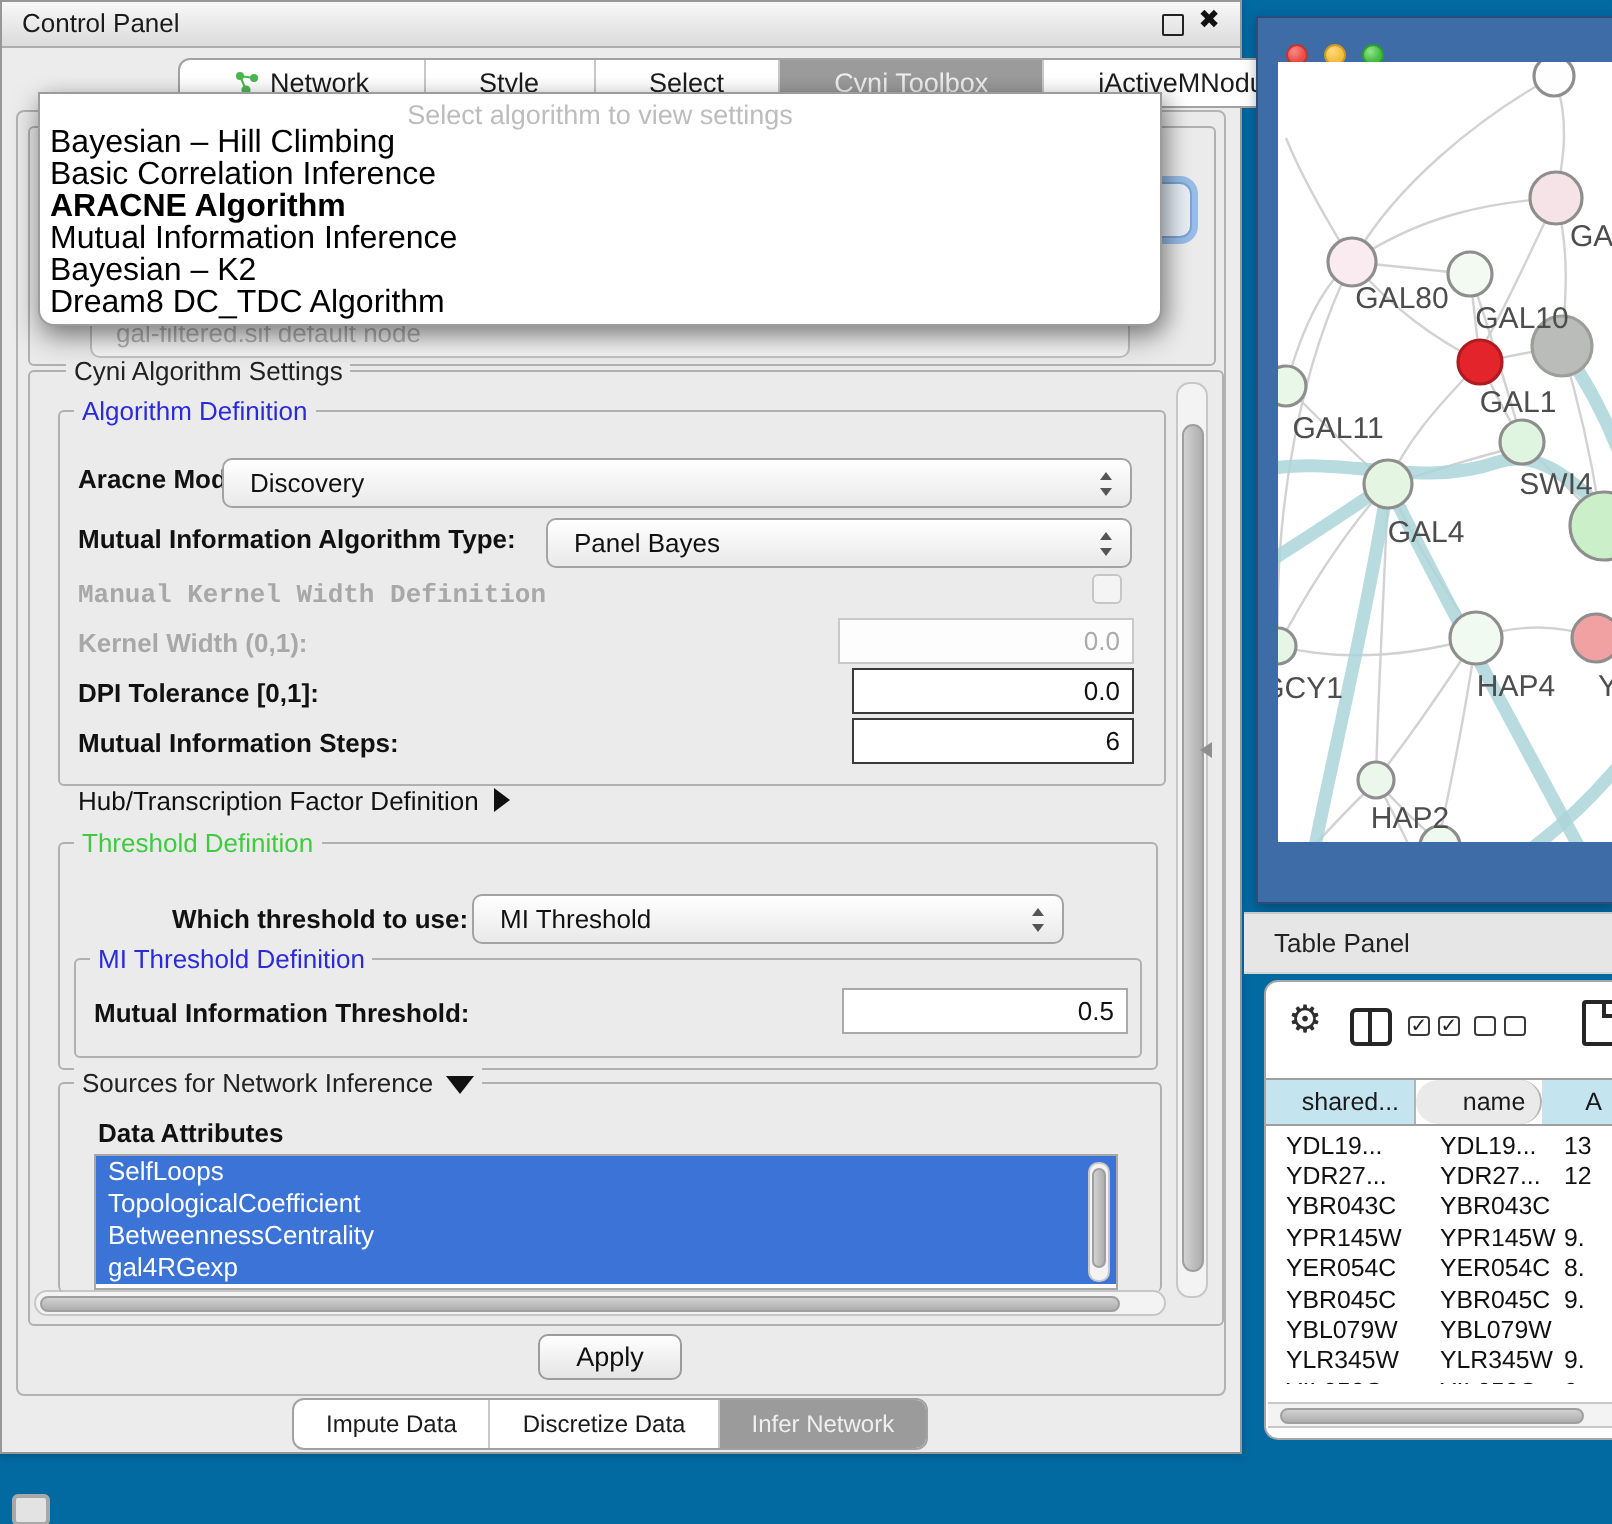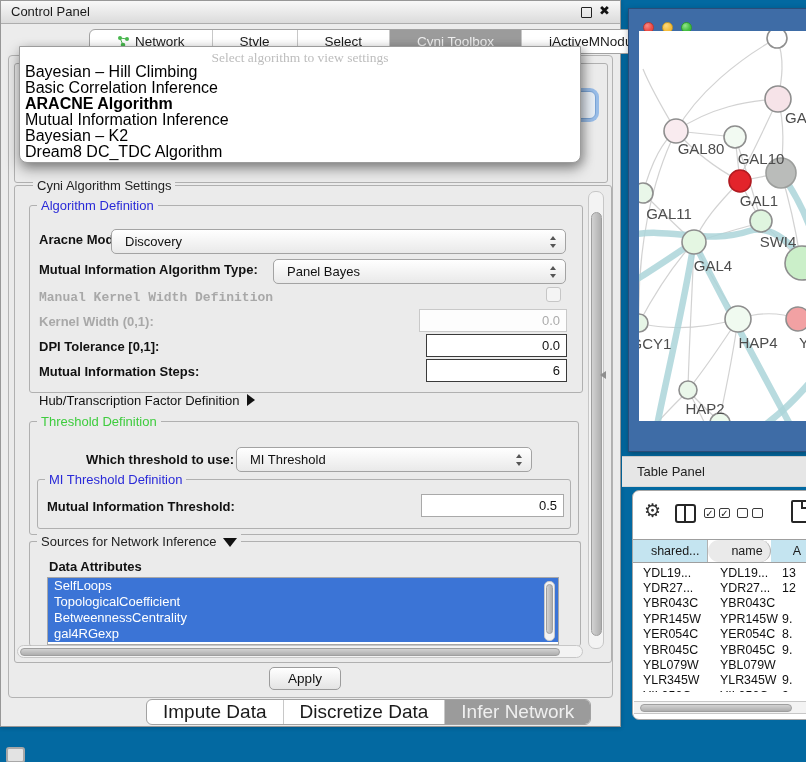--- a/index.html
+++ b/index.html
@@ -53,21 +53,21 @@
   .tfield.dis{border:1px solid #C9C9C9;color:#ABABAB;background:#FDFDFD;}
 
   .checkbox{position:absolute;width:15px;height:15px;border:1.5px solid #C6C6C6;border-radius:3px;
       background:#F4F4F4;box-sizing:border-box;}
 
   
   .popup{position:absolute;left:18px;top:45px;width:560px;height:115px;background:#FFF;
       border:1px solid #9C9C9C;border-radius:0 0 8px 8px;z-index:60;
       box-shadow:0 6px 14px rgba(0,0,0,.38),4px 2px 10px rgba(0,0,0,.18);}
   .popup-placeholder{position:absolute;top:3px;left:0;width:100%;text-align:center;
-      font-size:13.5px;color:#BDBDBD;font-family:Liberation Serif, serif;}
+      font-size:13.5px;color:#BDBDBD;}
   .popup-items{position:absolute;top:17px;left:0;width:100%;}
   .popup-item{height:16px;line-height:16px;font-size:16px;color:#000;padding-left:5px;white-space:nowrap;}
   .popup-item.bold{font-weight:bold;}
 
   
   .focus-combo{position:absolute;left:44px;top:90px;width:549px;height:26px;border-radius:6px;
       background:#E6EDF5;border:1px solid #7AA4D6;box-shadow:0 0 0 3px rgba(96,156,229,.6);z-index:5;}
   .dis-combo{position:absolute;left:44px;top:152px;width:520px;height:26px;border:1px solid #C2C2C2;
       border-radius:5px;background:#F6F6F6;color:#B3B3B3;font-size:13px;display:flex;align-items:center;
       padding-left:12px;box-sizing:border-box;z-index:4;}
@@ -83,21 +83,21 @@
       border:1px solid #A8A8A8;overflow:hidden;}
   .attr-item{height:16px;line-height:16px;font-size:13px;color:#FFF;background:#3B74D6;
       padding-left:6px;white-space:nowrap;}
 
   .apply-btn{position:absolute;left:268px;top:666px;width:70px;height:21px;border:1px solid #9C9C9C;
       border-radius:5px;background:linear-gradient(#FFFFFF,#E4E4E4);font-size:13.5px;color:#111;
       display:flex;align-items:center;justify-content:center;}
 
   .bottom-tabbar{position:absolute;left:145px;top:698px;display:inline-flex;height:24px;background:#FFF;
       border:1px solid #A2A2A2;border-radius:6px;overflow:hidden;}
-  .btab{display:flex;align-items:center;padding:0 16px;font-size:19px;color:#1A1A1A;
+  .btab{display:flex;align-items:center;padding:0 16px;font-size:12px;color:#1A1A1A;
       border-left:1px solid #C8C8C8;white-space:nowrap;}
   .btab:first-child{border-left:none;}
   .btab.selected{background:#9B9B9B;color:#EFEFEF;}
 
   .tri-right{display:inline-block;width:0;height:0;border-top:6px solid transparent;
       border-bottom:6px solid transparent;border-left:8px solid #111;margin-left:8px;vertical-align:-1px;}
   .tri-down{display:inline-block;width:0;height:0;border-left:7px solid transparent;
       border-right:7px solid transparent;border-top:9px solid #111;margin-left:6px;vertical-align:-1px;}
 
   
@@ -180,20 +180,23 @@
         </div>
       <div class="tab">
           <span>jActiveMNodules</span>
         </div>
     </div>
 
     <div class="main-panel"></div>
 
     <div class="group" style="left:13px;top:62px;width:592px;height:118px;"></div>
     <div class="focus-combo"></div>
+    <div class="dis-combo">
+      <span>gal-filtered.sif default node</span>
+    </div>
 
     <div class="group" style="left:13px;top:184px;width:596px;height:476px;"></div>
     <span class="legend" style="left:32px;top:177px;color:#222;">Cyni Algorithm Settings</span>
 
     <div class="sb-track" style="left:587px;top:190px;width:16px;height:458px;">
       <div class="sb-thumb" style="left:2px;top:20px;width:11px;height:424px;"></div>
     </div>
 
     <div class="sb-track" style="left:16px;top:644px;width:566px;height:13px;">
       <div class="sb-thumb h" style="left:2px;top:2px;width:540px;height:8px;"></div>

